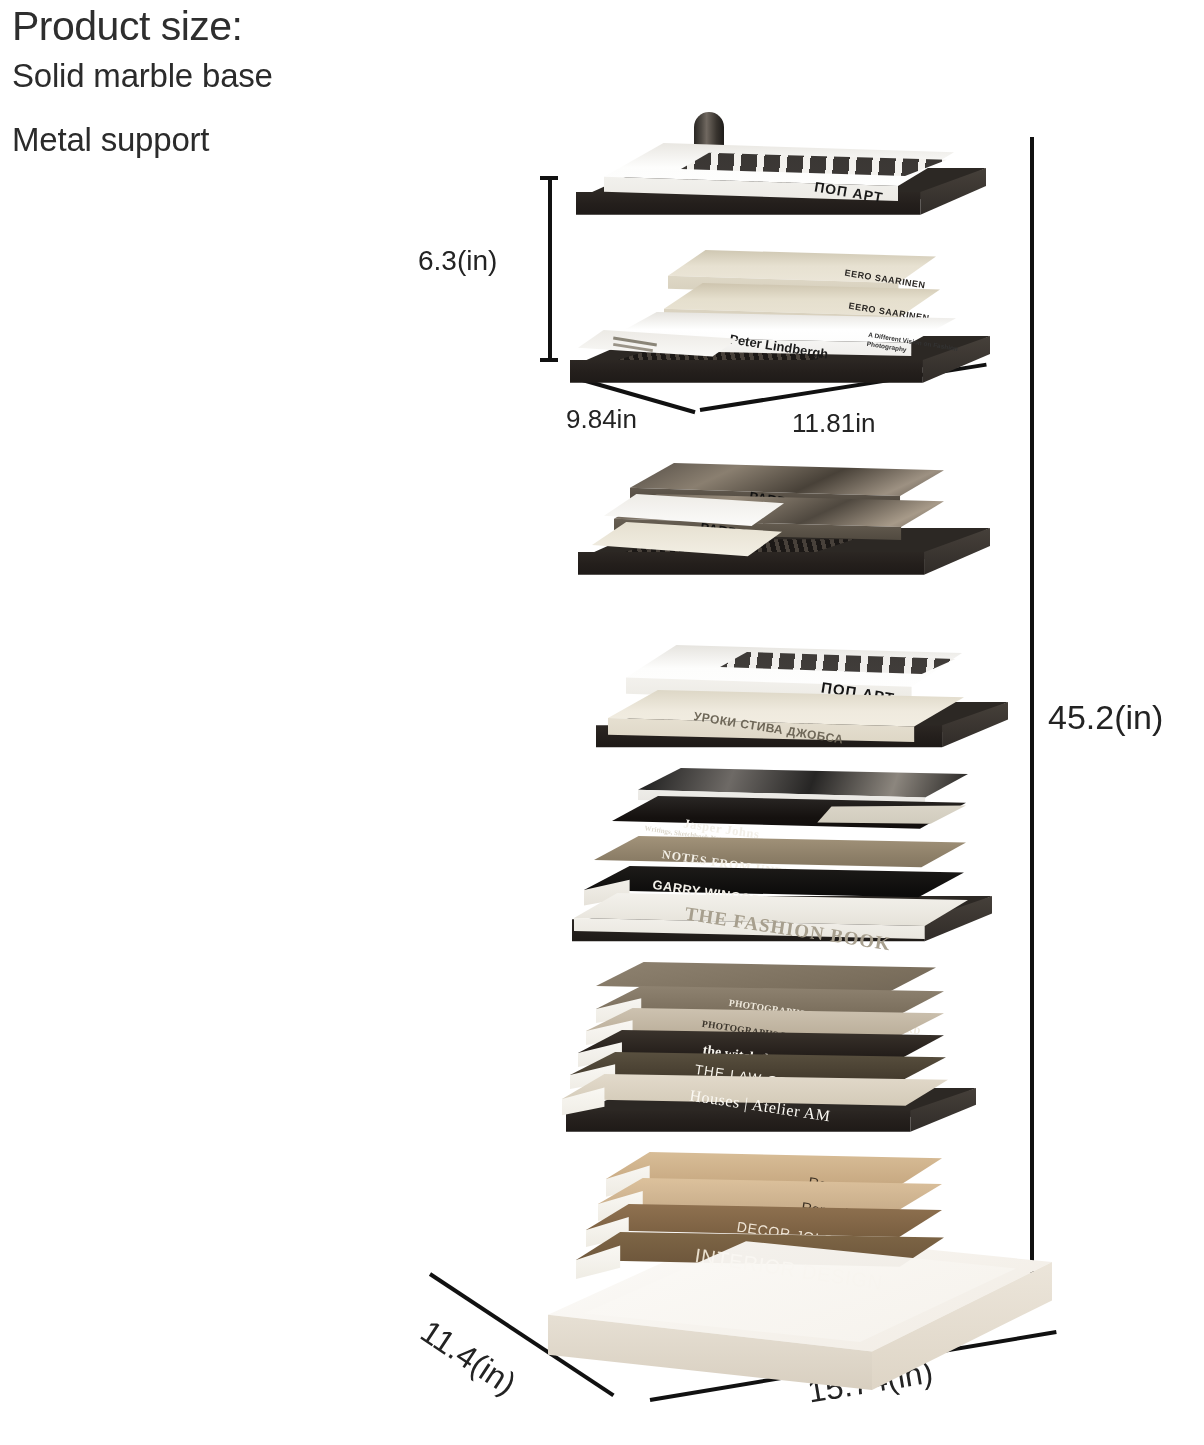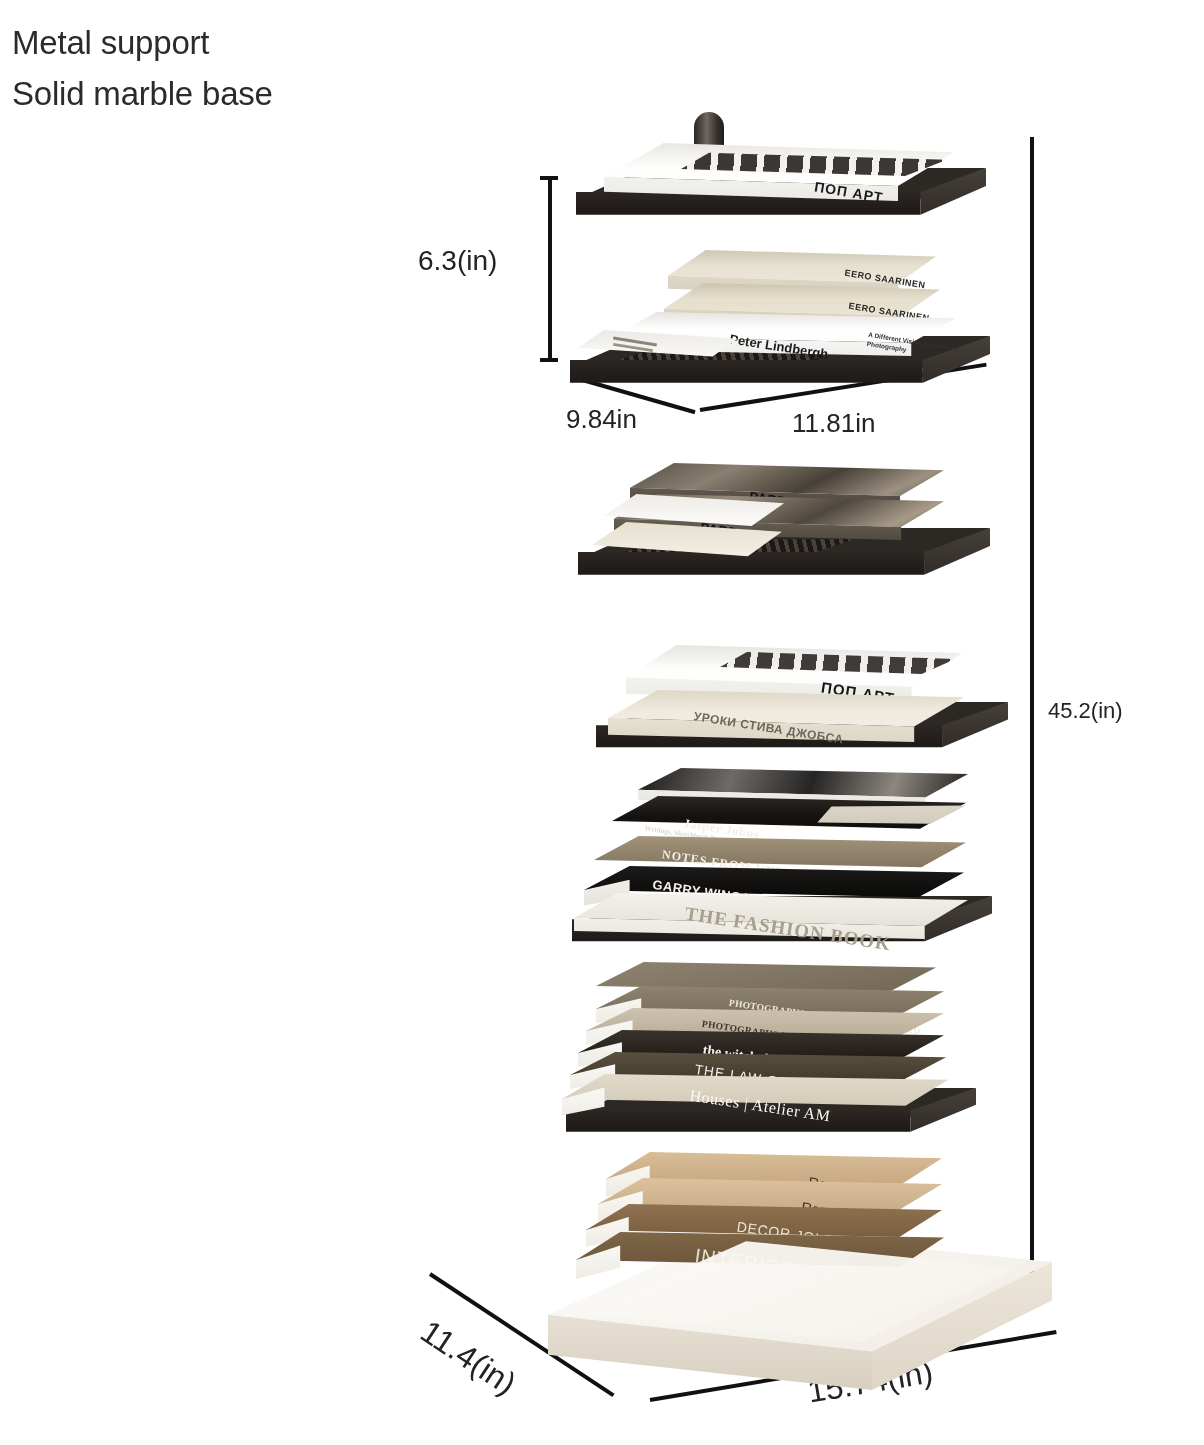--- a/index.html
+++ b/index.html
@@ -107,22 +107,23 @@
     clip-path: polygon(22% 52%, 49% 7%, 94% 24%, 68% 70%);
     opacity: .95;
   }
 </style>
 </head>
 <body>
 
 <div id="page">
 
   <div class="heading">
+    <div class="h-title">Product size:</div>
+    <div class="h-line">Solid marble base</div>
     <div class="h-line first">Metal support</div>
-    <div class="h-line">Solid marble base</div>
   </div>
 
   <div id="unit">
 
     <div class="post-cap" style="top:112px;"></div>
     <div class="post" style="top:150px;height:60px;"></div>
     <div class="post" style="top:205px;height:170px;"></div>
     <div class="post" style="top:372px;height:200px;"></div>
     <div class="post" style="top:560px;height:180px;"></div>
     <div class="post" style="top:730px;height:130px;"></div>
@@ -426,21 +427,21 @@
   <div class="tick" style="left:540px; top:358px; width:18px; height:4px;"></div>
   <div class="dim-label" style="left:418px; top:245px; font-size:28px;">6.3(in)</div>
 
   <div class="dim-diag" style="left:572px; top:375px; width:128px; transform:rotate(16deg);"></div>
   <div class="dim-label" style="left:566px; top:404px; font-size:26px;">9.84in</div>
 
   <div class="dim-diag" style="left:700px; top:408px; width:290px; transform:rotate(-9deg);"></div>
   <div class="dim-label" style="left:792px; top:408px; font-size:26px;">11.81in</div>
 
   <div class="dim-line dim-v" style="left:1030px; top:137px; height:1145px;"></div>
-  <div class="dim-label" style="left:1048px; top:698px; font-size:22px;">45.2(in)</div>
+  <div class="dim-label" style="left:1048px; top:698px; font-size:34px;">45.2(in)</div>
 
   <div class="dim-diag" style="left:430px; top:1272px; width:220px; transform:rotate(33.5deg);"></div>
   <div class="dim-label mirror-none" style="left:424px; top:1310px; font-size:32px; transform:rotate(33.5deg); transform-origin:0 50%;">11.4(in)</div>
 
   <div class="dim-diag" style="left:650px; top:1398px; width:412px; transform:rotate(-9.5deg);"></div>
   <div class="dim-label" style="left:808px; top:1374px; font-size:32px; transform:rotate(-9.5deg); transform-origin:0 50%;">15.74(in)</div>
 
 </div>
 
 </body></html>

